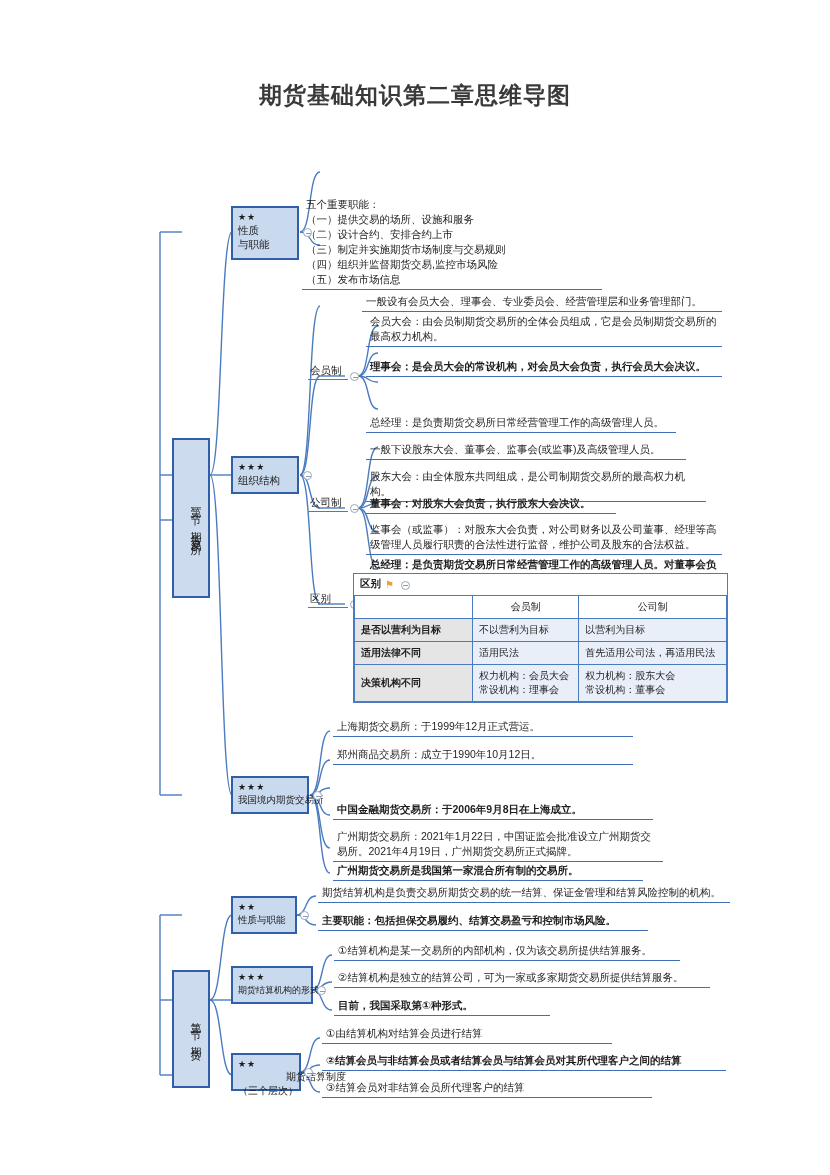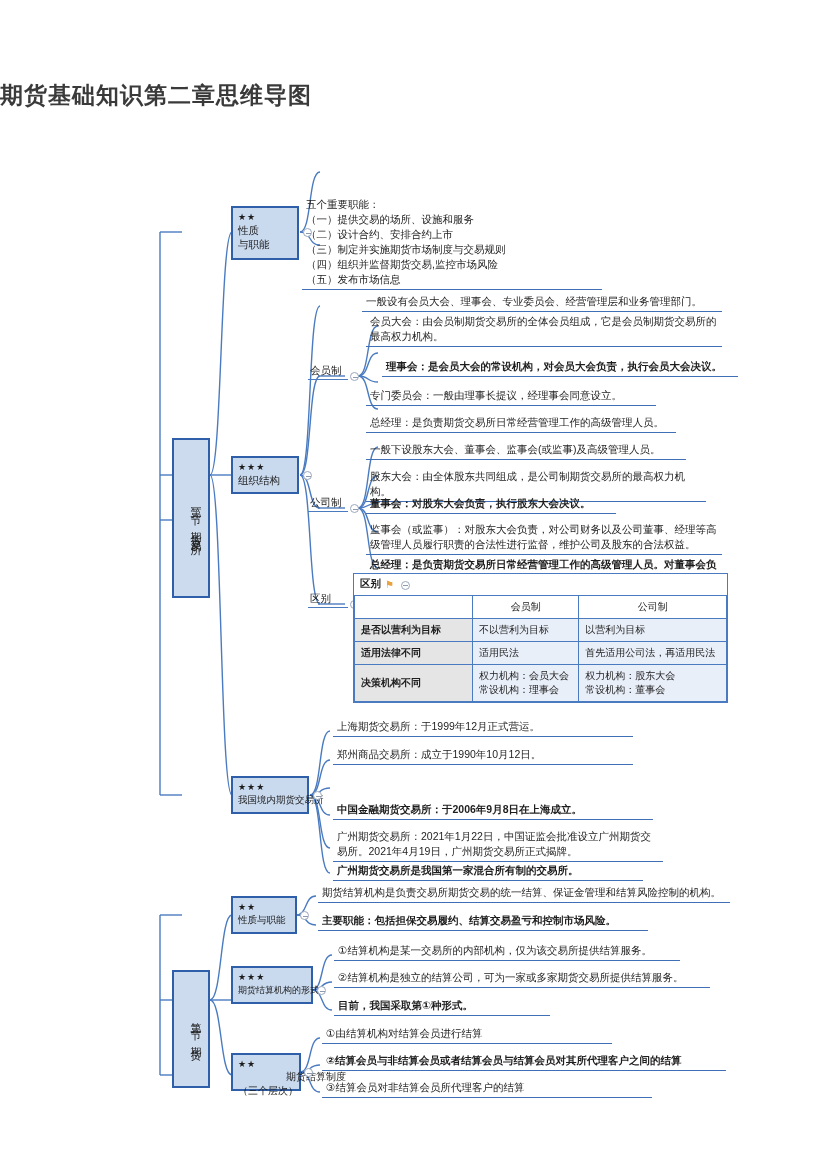--- a/index.html
+++ b/index.html
@@ -6,21 +6,21 @@
   html, body { margin:0; padding:0; }
   body {
     width: 830px; height: 1175px;
     background: #ffffff;
     font-family: "Liberation Sans", "DejaVu Sans", sans-serif;
     color: #222;
     overflow: hidden;
     position: relative;
   }
   #page-title {
-    text-align: left;
+    text-align: center;
     font-size: 23px;
     font-weight: 700;
     color: #3a3a3a;
     letter-spacing: 1px;
     margin-top: 80px;
     font-family: "Liberation Serif", "DejaVu Serif", serif;
   }
   
   #canvas { position: absolute; left:0; top:0; width:830px; height:1175px; }
   #svg-links { position:absolute; left:0; top:0; width:830px; height:1175px; pointer-events:none; }
@@ -216,22 +216,21 @@
     <span class="lbl">组织结构</span>
   </div>
   <div class="toggle" style="left:303px; top:471px;"></div>
 
   <div class="leaf u" style="left:362px; top:293px; width:360px;">一般设有会员大会、理事会、专业委员会、经营管理层和业务管理部门。</div>
 
   <div class="midlabel" style="left:308px; top:364px; width:40px;">会员制</div>
   <div class="toggle" style="left:350px; top:372px;"></div>
 
   <div class="leaf u" style="left:366px; top:313px; width:356px;">会员大会：由会员制期货交易所的全体会员组成，它是会员制期货交易所的最高权力机构。</div>
-  <div class="leaf u b" style="left:382px; top:358px; width:356px;">理事会：是会员大会的常设机构，对会员大会负责，执行会员大会决议。</div>
-  <div class="leaf u" style="left:366px; top:387px; width:290px;">专门委员会：一般由理事长提议，经理事会同意设立。</div>
+  <div class="leaf u b" style="left:366px; top:358px; width:356px;">理事会：是会员大会的常设机构，对会员大会负责，执行会员大会决议。</div>
   <div class="leaf u" style="left:366px; top:414px; width:310px;">总经理：是负责期货交易所日常经营管理工作的高级管理人员。</div>
 
   <div class="midlabel" style="left:308px; top:496px; width:40px;">公司制</div>
   <div class="toggle" style="left:350px; top:504px;"></div>
 
   <div class="leaf u" style="left:366px; top:468px; width:340px;">股东大会：由全体股东共同组成，是公司制期货交易所的最高权力机构。</div>
   <div class="leaf u" style="left:366px; top:441px; width:320px;">一般下设股东大会、董事会、监事会(或监事)及高级管理人员。</div>
   <div class="leaf u b" style="left:366px; top:495px; width:250px;">董事会：对股东大会负责，执行股东大会决议。</div>
   <div class="leaf u" style="left:366px; top:521px; width:356px;">监事会（或监事）：对股东大会负责，对公司财务以及公司董事、经理等高级管理人员履行职责的合法性进行监督，维护公司及股东的合法权益。</div>
   <div class="leaf u b" style="left:366px; top:556px; width:356px;">总经理：是负责期货交易所日常经营管理工作的高级管理人员。对董事会负责，由董事会聘任或解聘。</div>

